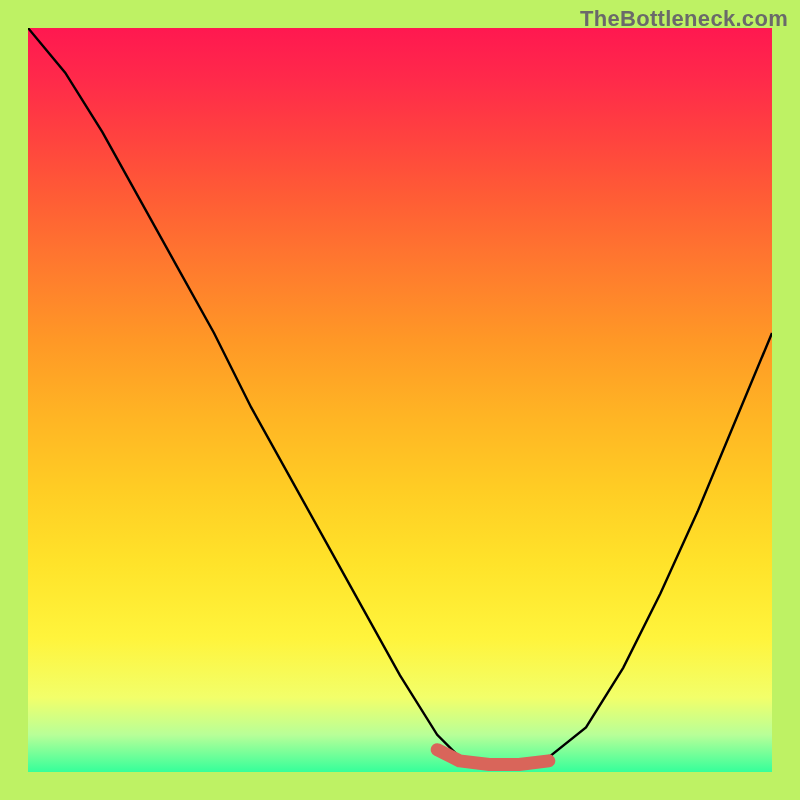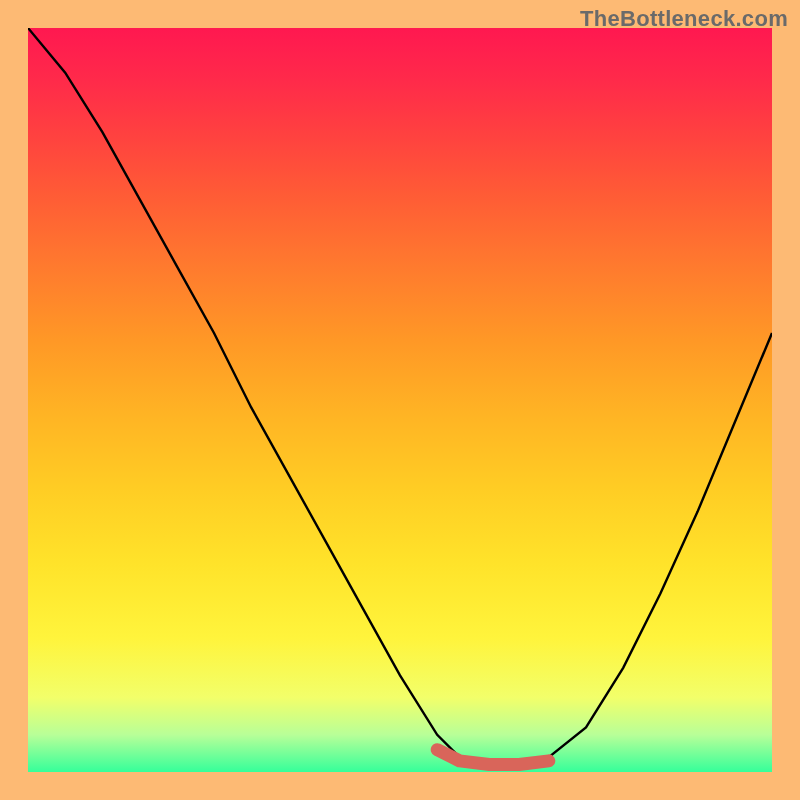--- a/index.html
+++ b/index.html
@@ -8,21 +8,21 @@
     width: 800px;
     height: 800px;
     background: #000000;
     overflow: hidden;
     font-family: Arial, Helvetica, sans-serif;
   }
   .frame {
     position: relative;
     width: 800px;
     height: 800px;
-    background: #fdba74;
+    background: #bef264;
   }
   .watermark {
     position: absolute;
     top: 6px;
     right: 12px;
     color: #6a6a6a;
     font-size: 22px;
     font-weight: 600;
     letter-spacing: 0.3px;
     z-index: 10;

